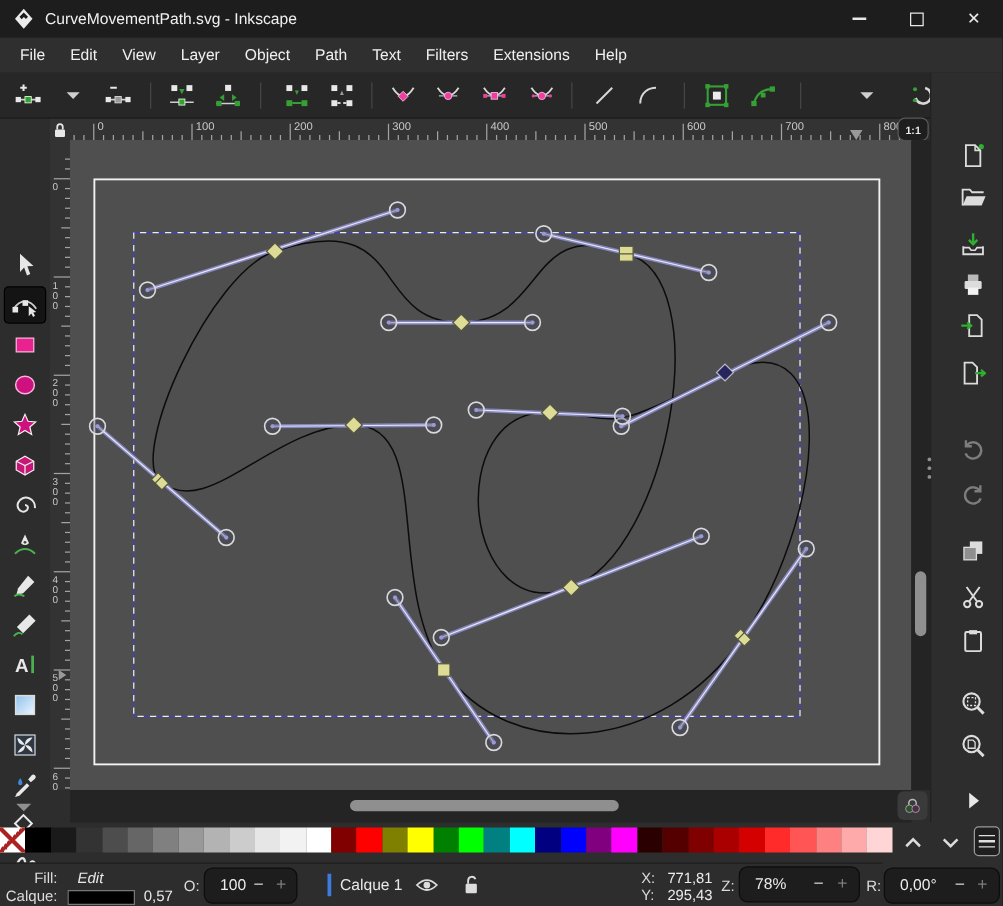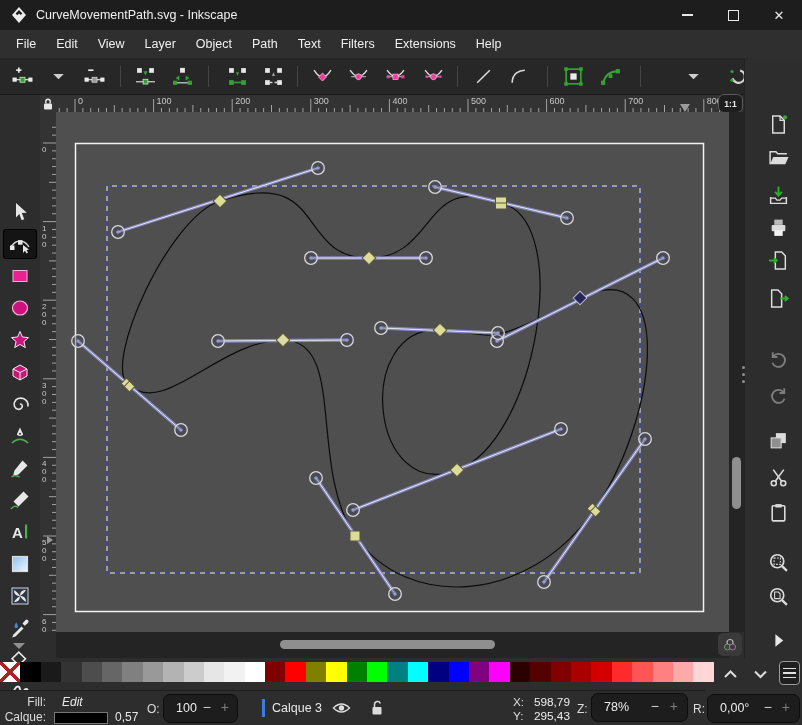--- a/index.html
+++ b/index.html
@@ -814,33 +814,33 @@
     <span class="sv" style="left:115px;top:19px">0,57</span>
 
     <span class="sl" style="left:147px;top:11px">O:</span>
     <div class="spin" style="left:163px;top:3px;width:75px;height:29px">
       <span class="val">100</span>
       <span class="minus" style="right:26px">−</span>
       <span class="plus" style="right:8px">+</span>
     </div>
 
     <div id="layer-bar"></div>
-    <span class="sv" style="left:272px;top:10px;font-size:12.5px">Calque 3</span>
+    <span class="sv" style="left:272px;top:10px;font-size:12.5px">Calque 1</span>
     <svg style="position:absolute;left:332px;top:10px" width="19" height="14" viewBox="0 0 19 14">
         <path d="M1.5 7 Q9.5 -1 17.5 7 Q9.5 15 1.5 7 Z" fill="none" stroke="#dcdcdc" stroke-width="1.4"></path>
         <circle cx="9.5" cy="7" r="2.7" fill="#dcdcdc"></circle>
       </svg>
     <svg style="position:absolute;left:370px;top:8px" width="14" height="17" viewBox="0 0 14 17">
         <rect x="2.5" y="8" width="9" height="7.5" rx="1" fill="#dcdcdc"></rect>
         <path d="M4.5 8 V5.5 a3 3 0 0 1 5.8 -1.1" stroke="#dcdcdc" stroke-width="1.5" fill="none"></path>
       </svg>
 
 
     <span class="xy" style="left:513px;top:4px">X:</span>
-    <span class="xyv" style="left:528px;top:4px">598,79</span>
+    <span class="xyv" style="left:528px;top:4px">771,81</span>
     <span class="xy" style="left:513px;top:18px">Y:</span>
     <span class="xyv" style="left:528px;top:18px">295,43</span>
 
     <span class="sl" style="left:577px;top:11px">Z:</span>
     <div class="spin" style="left:591px;top:2px;width:97px;height:29px">
       <span class="val">78%</span>
       <span class="minus" style="right:28px">−</span>
       <span class="plus" style="right:9px">+</span>
     </div>
 

